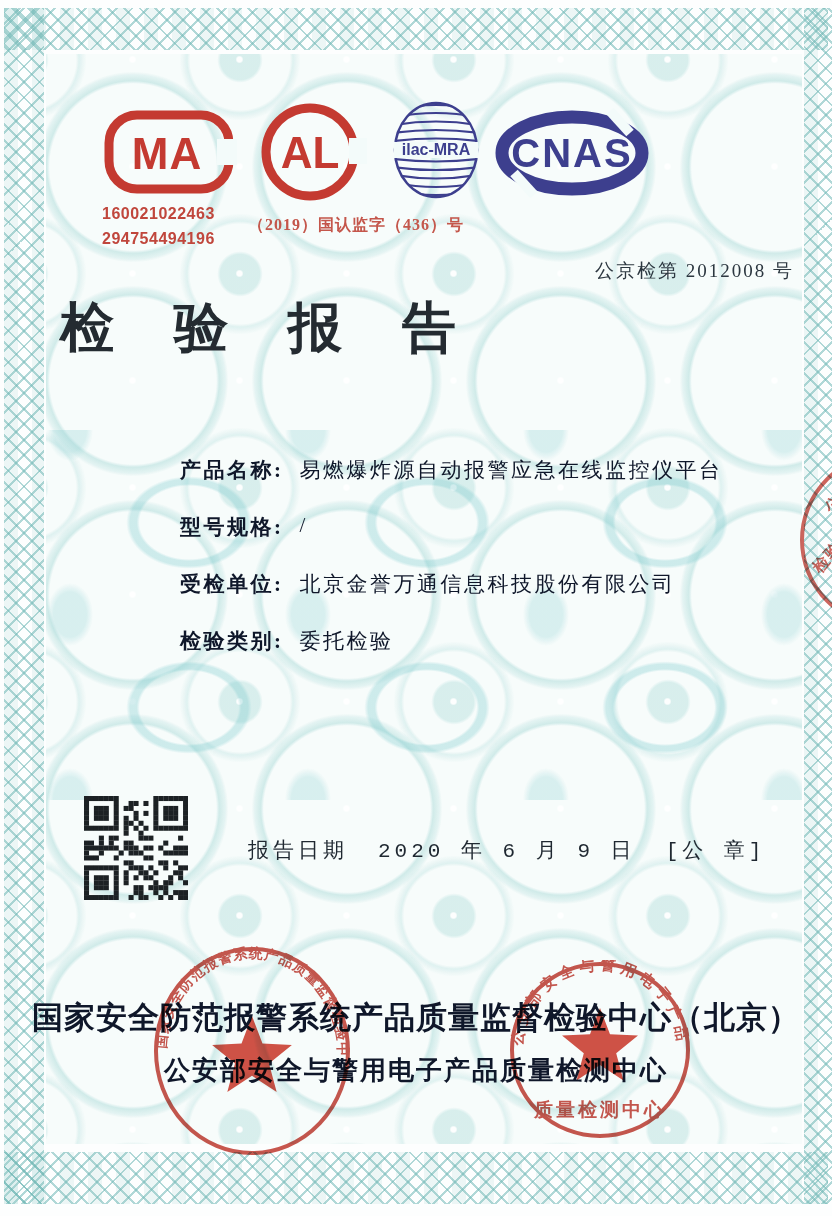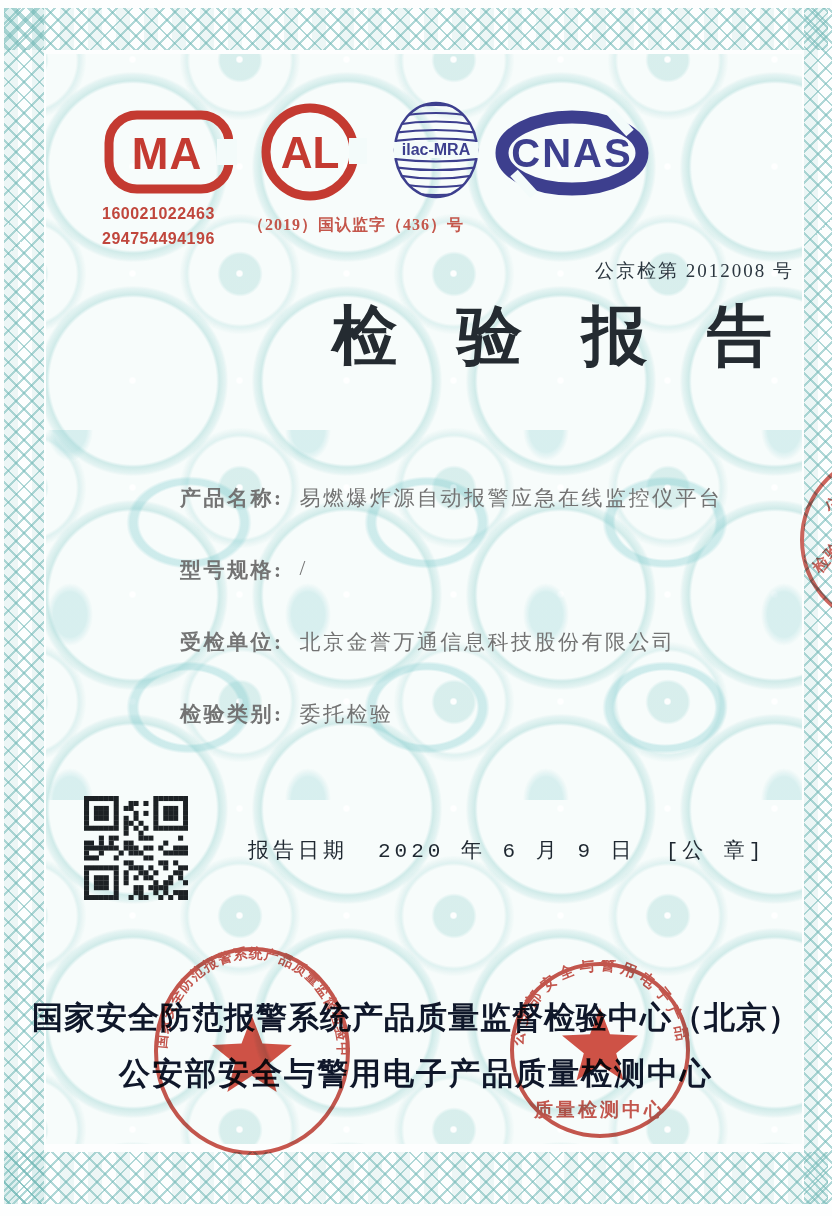--- a/index.html
+++ b/index.html
@@ -62,43 +62,43 @@
   .license{
     position:absolute;left:248px;top:215px;
     font-size:16px;color:#c4564b;font-weight:700;letter-spacing:1px;
   }
   .report-no{
     position:absolute;right:38px;top:258px;
     font-size:19px;color:#2c3740;letter-spacing:2px;
   }
 
   .title{
-    position:absolute;left:0;right:0;top:292px;margin:0;text-align:right;
-    font-size:65px;font-weight:600;color:#242b31;
+    position:absolute;left:0;right:0;top:292px;margin:0;text-align:left;
+    font-size:54px;font-weight:600;color:#242b31;
     letter-spacing:60px;text-indent:60px;
   }
 
   .fields{
     position:absolute;left:180px;top:456px;
-    display:flex;flex-direction:column;gap:44px;
-    font-size:21px;color:#737373;margin-top:28px;
+    display:flex;flex-direction:column;gap:29px;
+    font-size:21px;color:#0f172a;
   }
   .field-row{display:flex;gap:16px;letter-spacing:2.5px;white-space:nowrap;}
   .field-label{font-weight:600;}
 
   .qr{position:absolute;left:84px;top:796px;width:104px;height:104px;}
 
   .date-line{
     position:absolute;left:248px;top:836px;
     display:flex;gap:30px;font-size:21px;color:#1f2831;letter-spacing:4px;white-space:nowrap;font-family:Liberation Mono, monospace;
   }
 
   .org{position:absolute;left:0;right:0;top:997px;text-align:center;color:#0f172a;font-weight:700;}
   .org-line1{font-size:31px;letter-spacing:1px;margin-bottom:14px;white-space:nowrap;}
-  .org-line2{font-size:31px;letter-spacing:2px;white-space:nowrap;}
+  .org-line2{font-size:26px;letter-spacing:2px;white-space:nowrap;}
 
   .seal{position:absolute;mix-blend-mode:multiply;opacity:.85;}
   .seal-left{left:150px;top:944px;width:204px;height:214px;}
   .seal-right{left:508px;top:960px;width:184px;height:180px;}
   .seal-side{left:788px;top:452px;width:120px;height:178px;opacity:.78;}
 </style>
 </head>
 <body>
 
 <div class="page">

